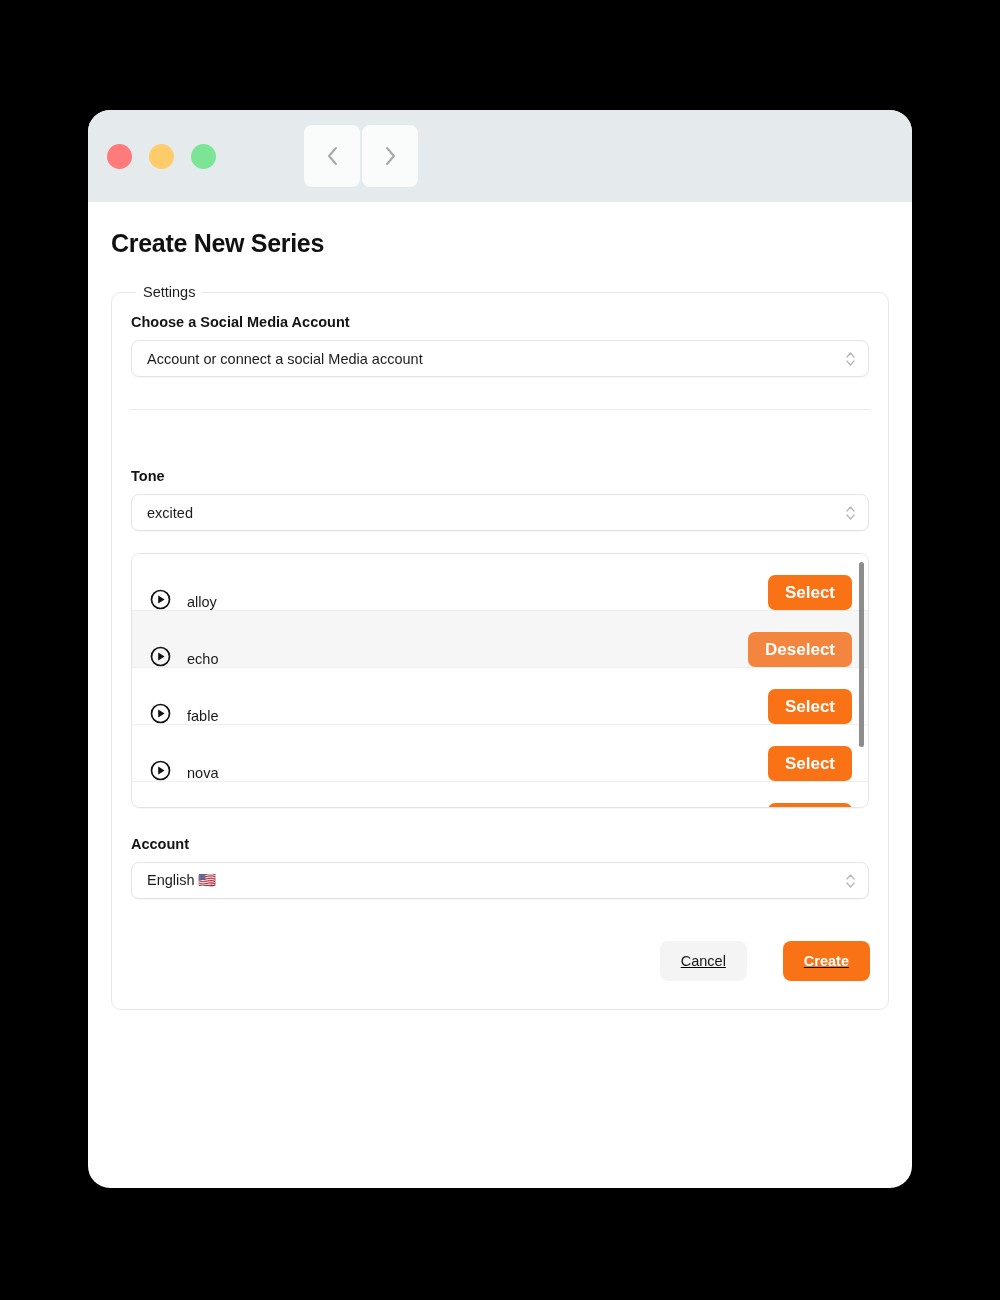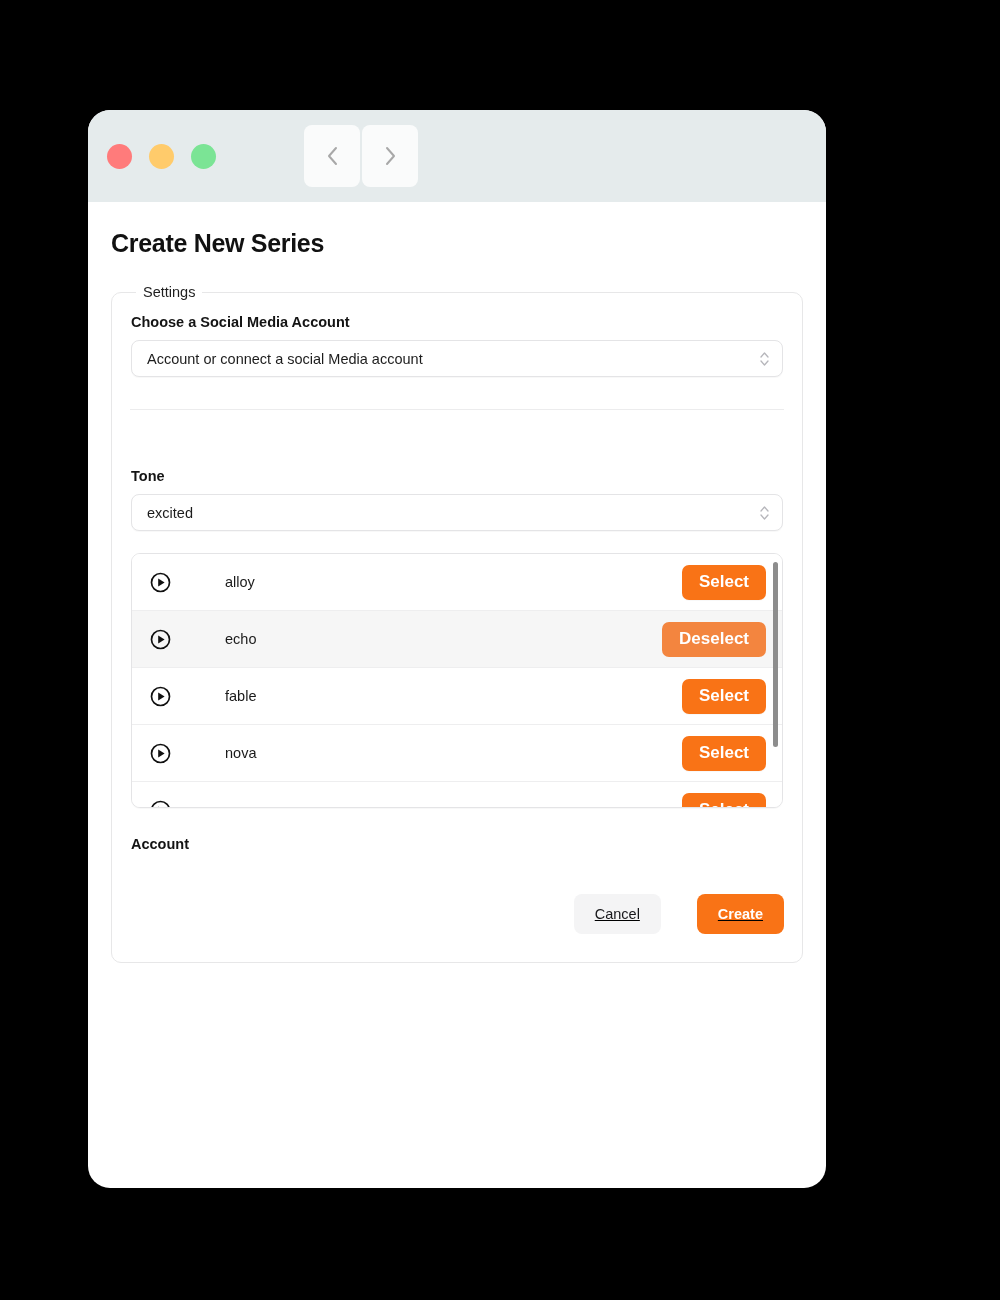--- a/index.html
+++ b/index.html
@@ -9,21 +9,21 @@
     height: 1300px;
     background: #000000;
     font-family: "Liberation Sans", sans-serif;
     overflow: hidden;
   }
 
   .window {
     position: absolute;
     left: 88px;
     top: 110px;
-    width: 738px;
+    width: 824px;
     height: 1078px;
     background: #ffffff;
     border-radius: 22px;
     overflow: hidden;
   }
 
   
   .titlebar {
     height: 92px;
     background: #e5ebec;
@@ -116,25 +116,24 @@
     height: 255px;
     background: #ffffff;
     border: 1px solid #e4e4e6;
     border-radius: 9px;
     overflow: hidden;
     box-shadow: 0 1px 1px rgba(16,24,40,0.03);
   }
   .voice-row {
     height: 57px;
     display: flex;
-    align-items: center;
+    align-items: flex-end;
     padding: 0 16px 0 18px;
     border-bottom: 1px solid #eeeeef;
     background: #ffffff;
-    gap: 38px;
   }
   .voice-row.selected { background: #f6f6f6; }
   .voice-name {
     font-size: 14.5px;
     color: #1a1a1a;
     margin-left: 16px;
     flex: 1;
   }
   .play-icon { display: block; flex-shrink: 0; }
 
@@ -308,20 +307,31 @@
           <div class="vscroll-track">
             <div class="vscroll-thumb"></div>
           </div>
         </div>
       </div>
 
       <div class="gap-lg"></div>
 
       <div class="field">
         <span class="field-label">Account</span>
+        <div class="select">
+          <span>English 🇺🇸</span>
+          <span class="stepper">
+            <svg width="9" height="6" viewBox="0 0 9 6">
+                <path d="M1 5 L4.5 1 L8 5" fill="none" stroke="currentColor" stroke-width="1.3" stroke-linecap="round" stroke-linejoin="round"></path>
+              </svg>
+            <svg width="9" height="6" viewBox="0 0 9 6">
+                <path d="M1 1 L4.5 5 L8 1" fill="none" stroke="currentColor" stroke-width="1.3" stroke-linecap="round" stroke-linejoin="round"></path>
+              </svg>
+          </span>
+        </div>
       </div>
 
       <div class="footer">
         <button class="btn cancel">Cancel</button>
         <button class="btn create">Create</button>
       </div>
 
     </fieldset>
   </div>
 </div>

